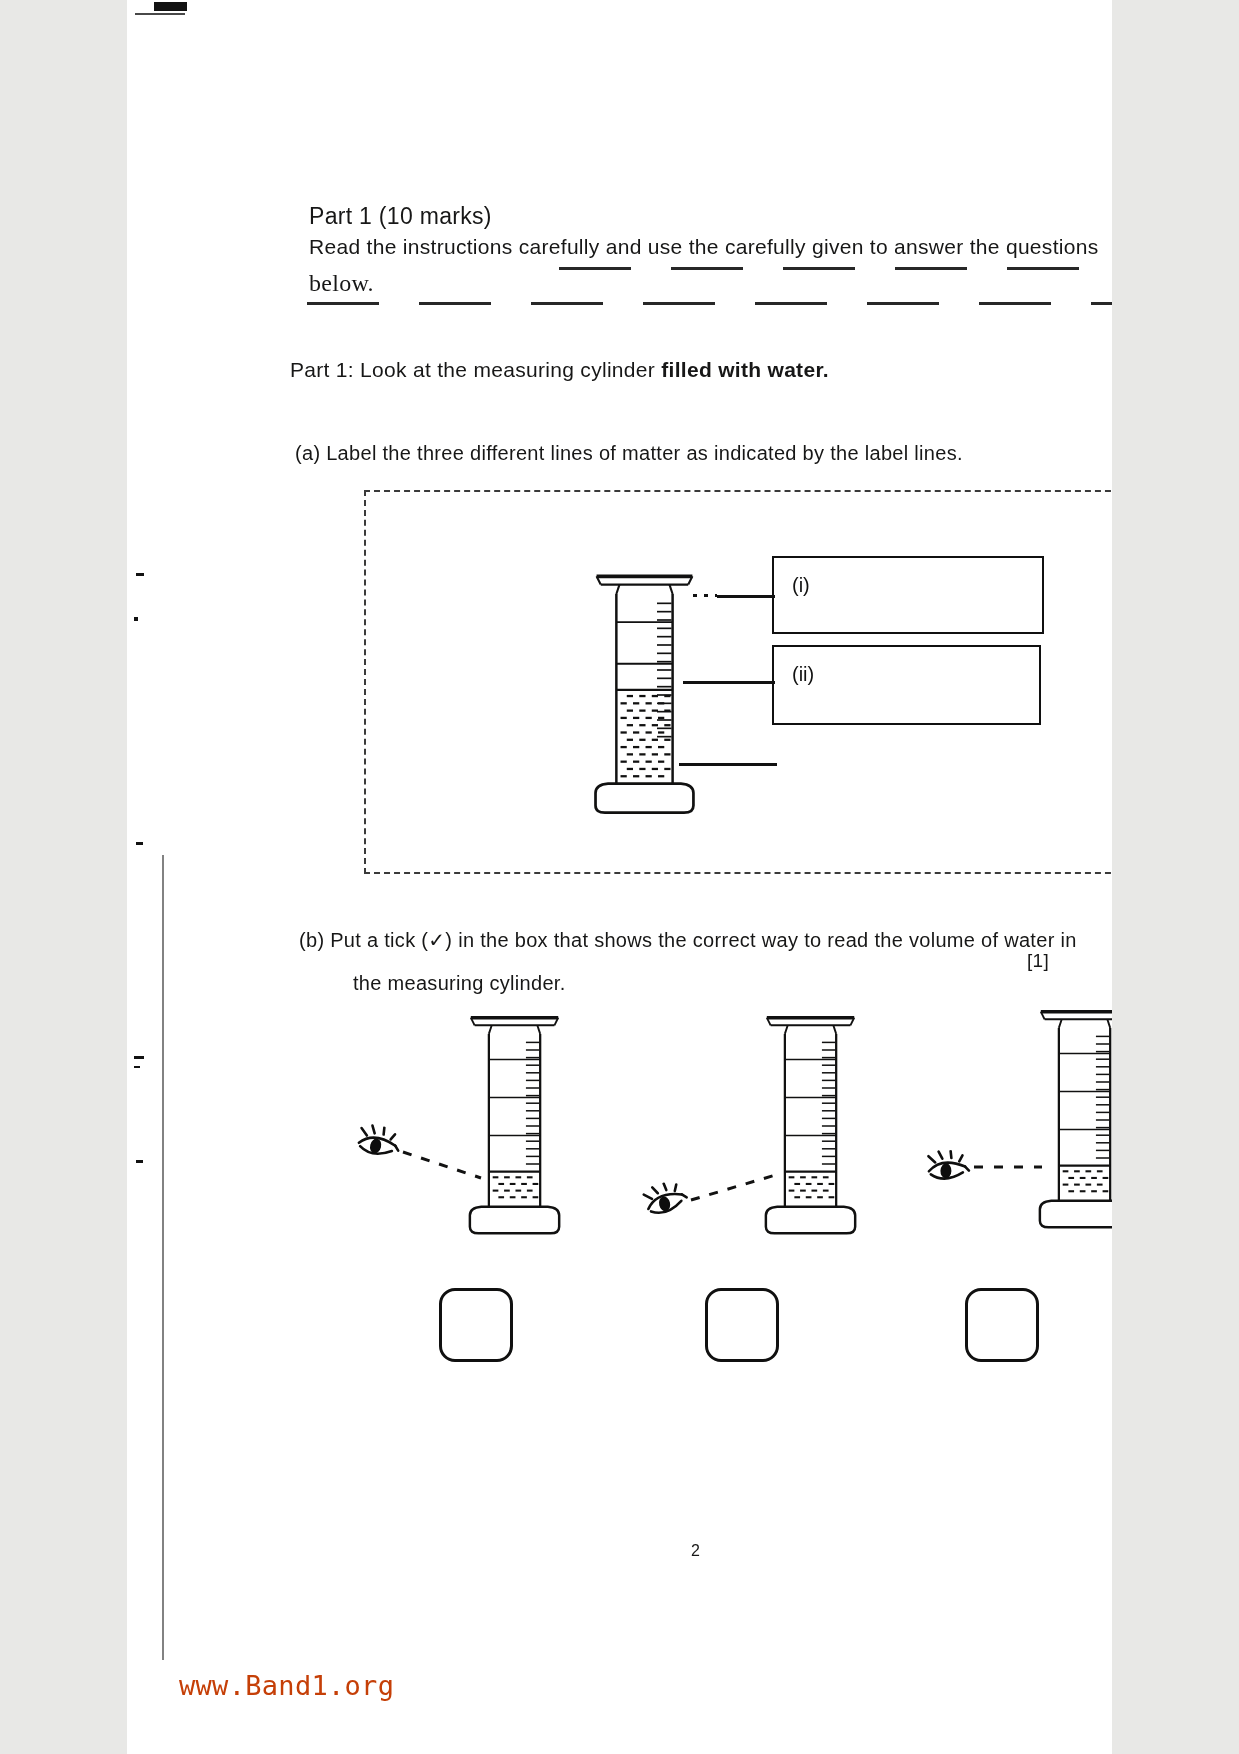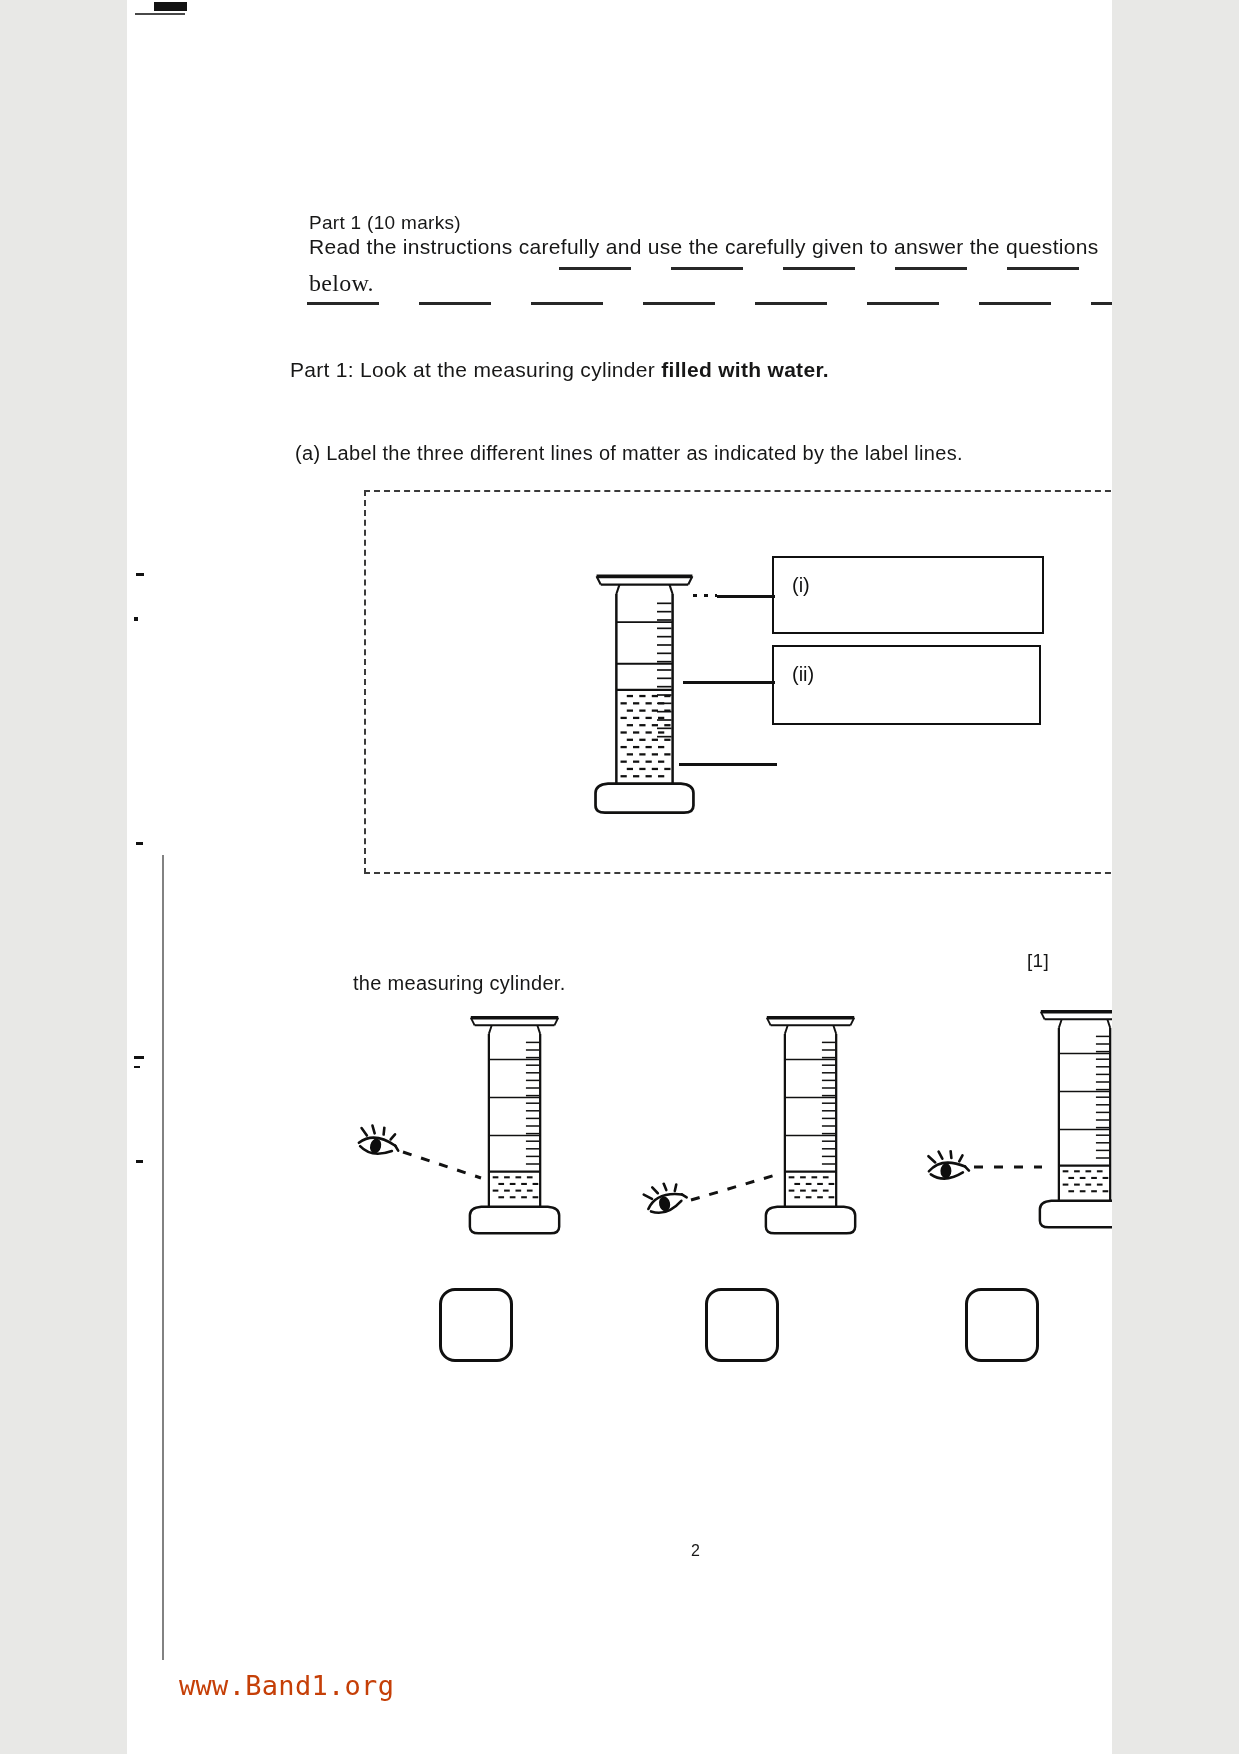--- a/index.html
+++ b/index.html
@@ -34,21 +34,21 @@
   <div class="artifact" style="left:9px;top:573px;width:8px;height:3px;"></div>
   <div class="artifact" style="left:7px;top:617px;width:4px;height:4px;"></div>
   <div class="artifact" style="left:9px;top:842px;width:7px;height:3px;"></div>
   <div class="artifact" style="left:7px;top:1056px;width:10px;height:3px;"></div>
   <div class="artifact" style="left:7px;top:1066px;width:6px;height:2px;"></div>
   <div class="artifact" style="left:9px;top:1160px;width:7px;height:3px;"></div>
   <div class="artifact" style="left:35px;top:855px;width:2px;height:805px;background:#5a5a5a;opacity:.75;"></div>
 
   <div class="t mono" style="left:1101px;top:13px;font-size:24px;font-weight:700;">BP-542</div>
 
-  <div class="t" style="left:182px;top:203px;font-size:19px;margin-top:9px;">Part 1 (10 marks)</div>
+  <div class="t" style="left:182px;top:203px;font-size:23px;">Part 1 (10 marks)</div>
   <div class="t" style="left:182px;top:235px;font-size:21px;">Read the instructions carefully and use the carefully given to answer the questions</div>
   <div class="t" style="left:182px;top:270px;font-size:24px;font-family:Liberation Serif, serif;">below.</div>
   <div class="broken-line" style="left:432px;top:267px;width:600px;"></div>
   <div class="broken-line" style="left:180px;top:302px;width:858px;"></div>
 
   <div class="t" style="left:163px;top:358px;font-size:21px;text-align:center;">
     <span>Part 1: Look at the measuring cylinder </span><span style="font-weight:700;">filled with water.</span>
   </div>
 
   <div class="t" style="left:168px;top:442px;font-size:20px;">(a) Label the three different lines of matter as indicated by the label lines.</div>
@@ -141,20 +141,21 @@
   <div class="conn" style="left:556px;top:681px;width:92px;"></div>
   <div class="conn" style="left:552px;top:763px;width:98px;"></div>
 
   <div class="ansbox" style="left:645px;top:556px;width:268px;height:74px;">
     <span class="lbl">(i)</span>
   </div>
   <div class="ansbox" style="left:645px;top:645px;width:265px;height:76px;">
     <span class="lbl">(ii)</span>
   </div>
 
+  <div class="t" style="left:172px;top:928px;font-size:20px;">(b) Put a tick (✓) in the box that shows the correct way to read the volume of water in</div>
   <div class="t" style="left:900px;top:950px;font-size:19px;">[1]</div>
   <div class="t" style="left:226px;top:972px;font-size:20px;">the measuring cylinder.</div>
 
   <svg class="cylinder" style="position:absolute;left:337px;top:1012px;" width="102" height="228" viewBox="0 0 105 240">
       <path d="M6 6 H98" stroke-width="3.6"></path>
       <path d="M10 14 H94" stroke-width="2"></path>
       <path d="M6 6 L10 14" stroke-width="2"></path>
       <path d="M98 6 L94 14" stroke-width="2"></path>
       <path d="M28 14 L25 23" stroke-width="2"></path>
       <path d="M76 14 L79 23" stroke-width="2"></path>

